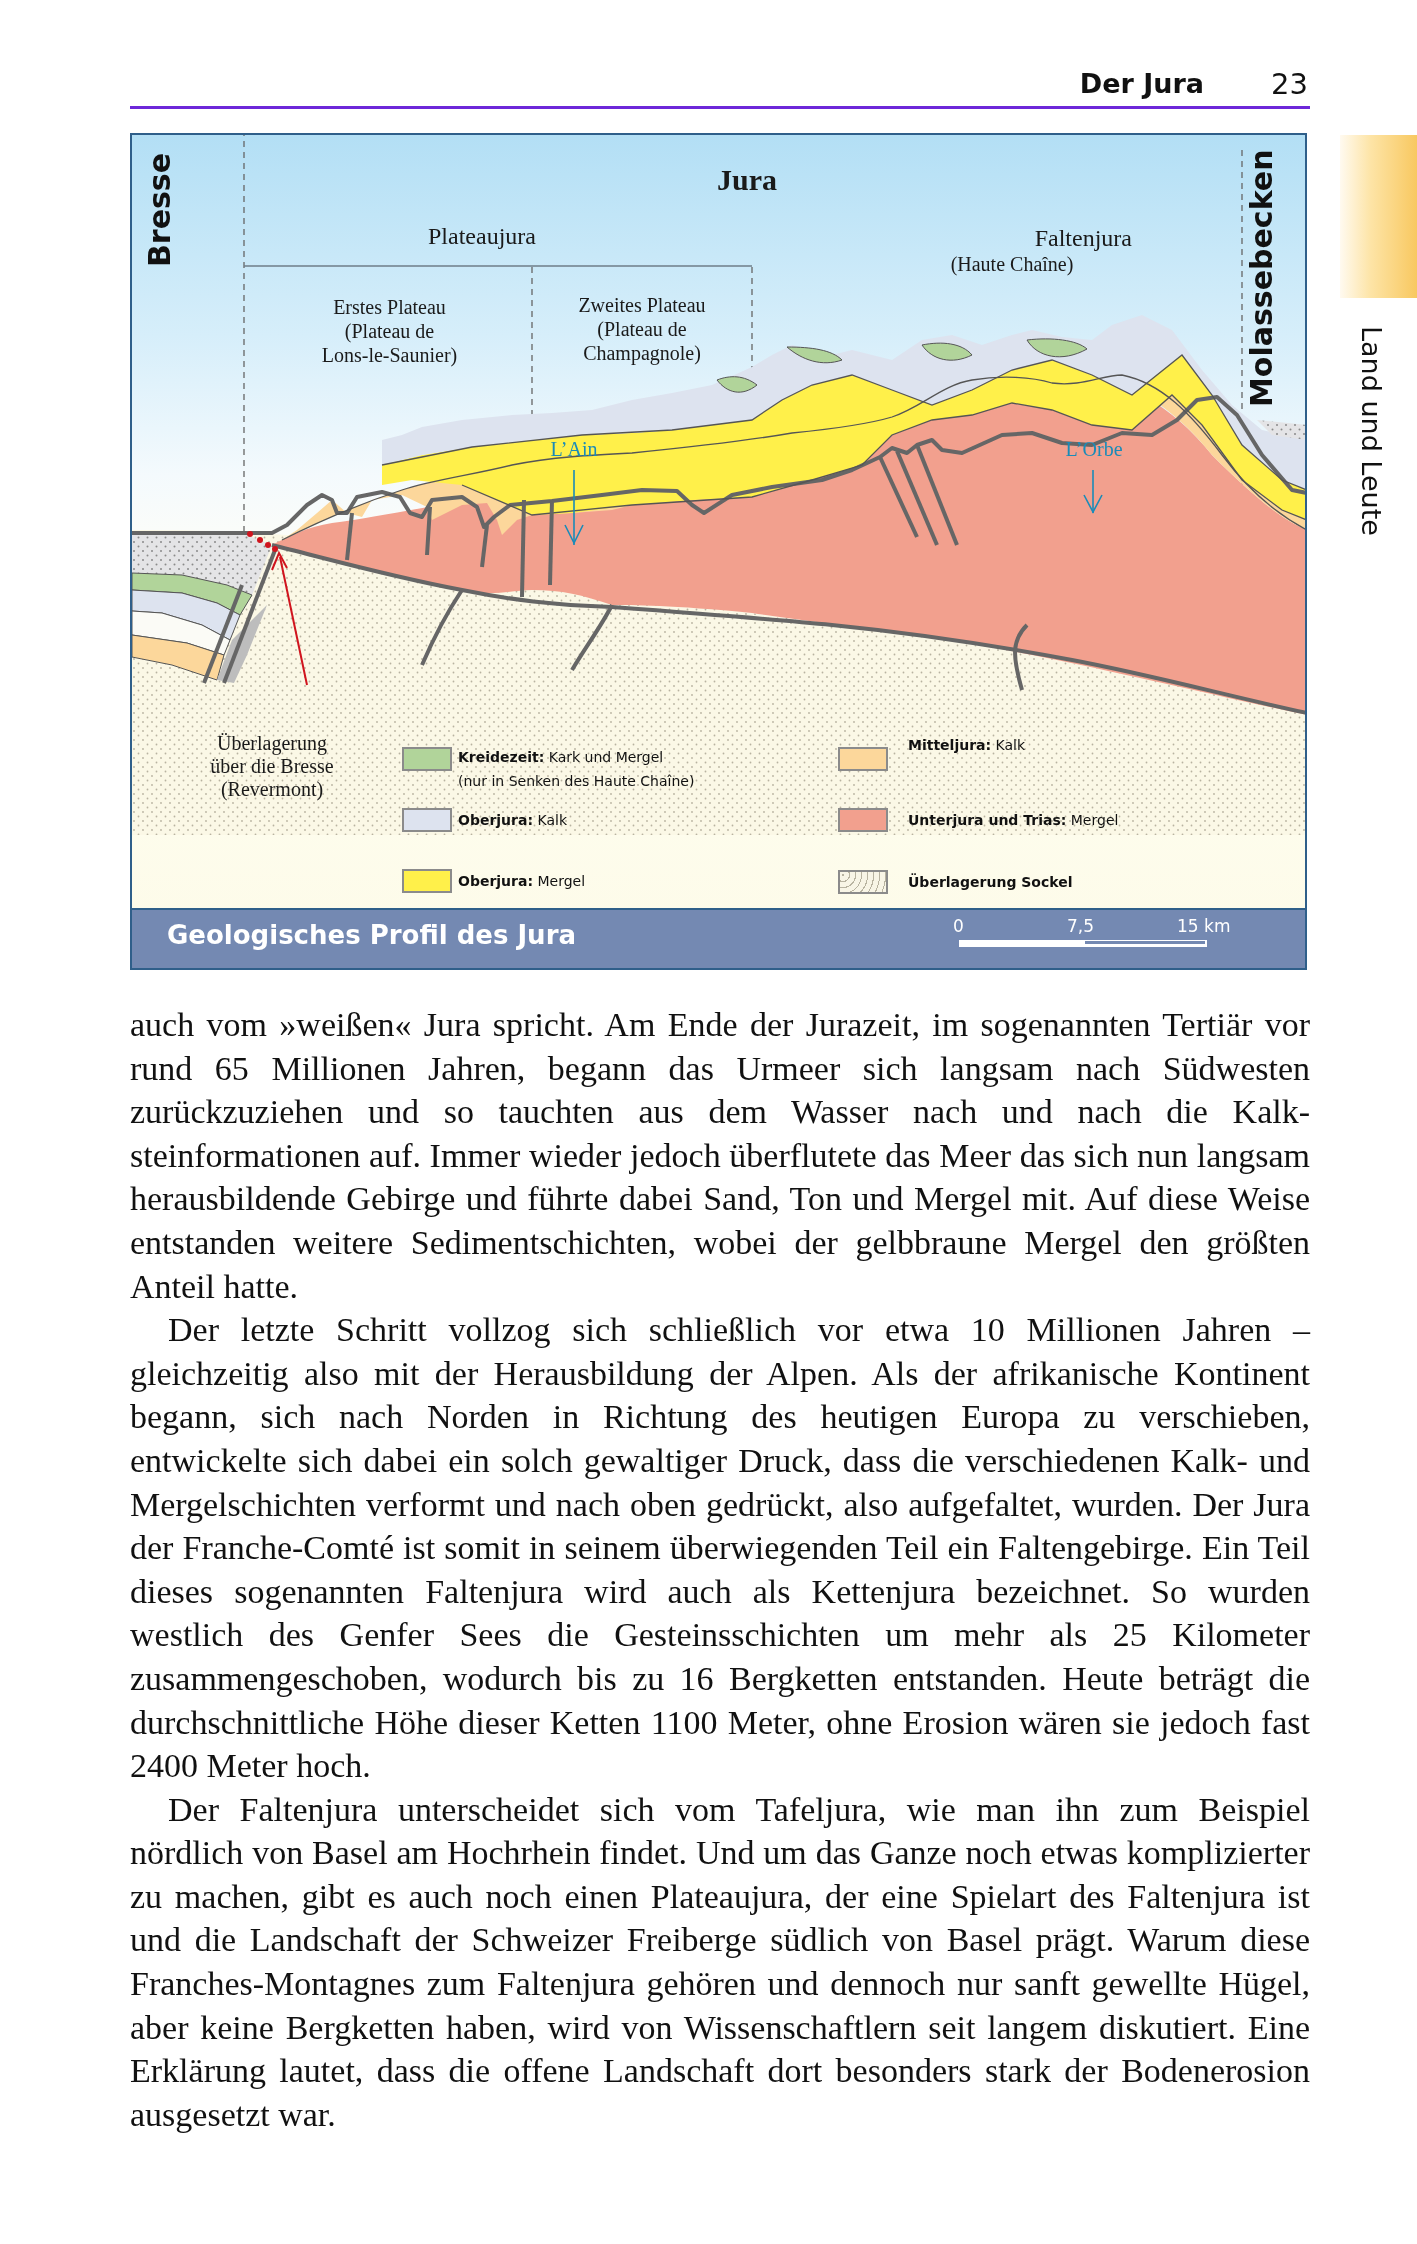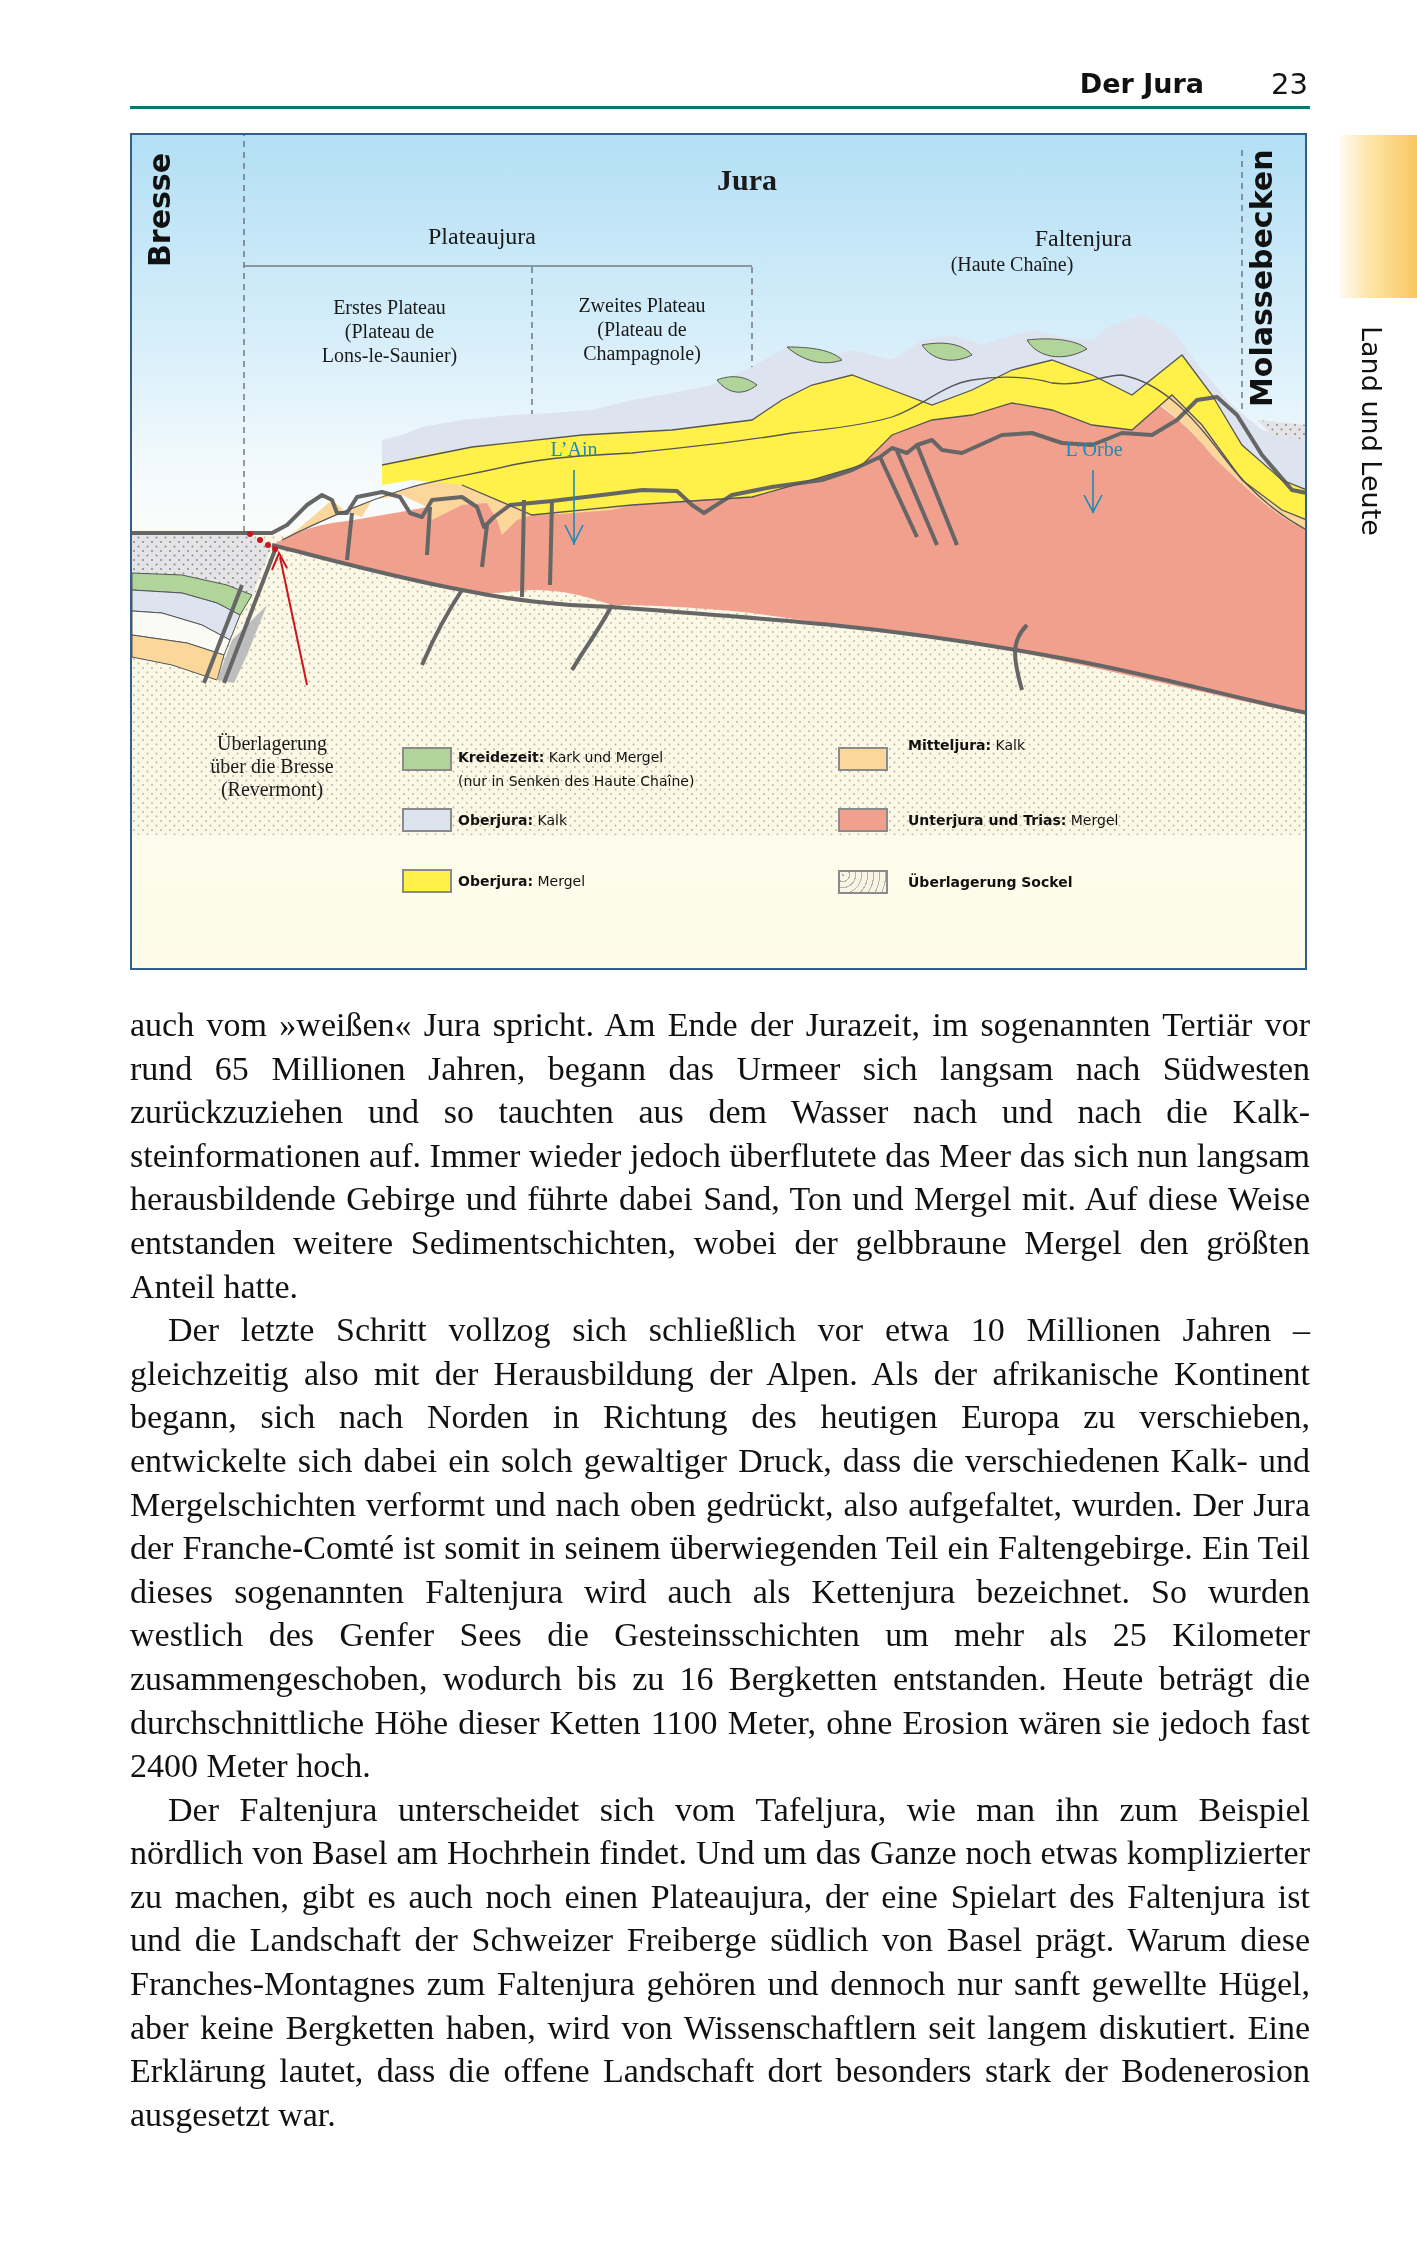--- a/index.html
+++ b/index.html
@@ -1,17 +1,17 @@
 <!DOCTYPE html>
 <html><head>
 <meta charset="utf-8">
 <style>
   html, body { margin:0; padding:0; background:#ffffff; }
   body { width:1417px; height:2244px; position:relative; overflow:hidden; font-family:"Liberation Sans", sans-serif; }
-  .running-head { position:absolute; left:130px; top:64px; width:1180px; height:42px; border-bottom:3px solid #0f766e; }
+  .running-head { position:absolute; left:130px; top:64px; width:1180px; height:42px; border-bottom:3px solid #6d28d9; }
   .running-title { position:absolute; right:106px; top:4px; font-family:"DejaVu Sans", sans-serif; font-weight:bold; font-size:27px; color:#111; }
   .page-num { position:absolute; right:2px; top:3px; font-family:"DejaVu Sans", sans-serif; font-size:29px; color:#111; }
   .thumb-tab { position:absolute; left:1340px; top:135px; width:77px; height:163px; background:linear-gradient(to right, #fffaf0 0%, #fde4a6 40%, #f8c860 100%); }
   .side-label { position:absolute; left:1355px; top:326px; width:40px; height:230px; }
   .side-label span { position:absolute; left:0; top:0; transform-origin:0 0; transform:translate(32px,0) rotate(90deg); white-space:nowrap; font-family:"DejaVu Sans", sans-serif; font-size:27px; color:#111; }
 
   .figure { position:absolute; left:130px; top:133px; width:1177px; height:837px; border:2px solid #2f5f8a; box-sizing:border-box; overflow:hidden;
     background:linear-gradient(to bottom, #b3dff5 0px, #d6eefa 200px, #f4fafd 340px, #fdfdf8 420px, #fefdef 600px, #fdfbe8 837px); }
   .fig-text { position:absolute; font-family:Liberation Serif, serif; color:#1a1a1a; text-align:center; white-space:nowrap; }
   .vlabel { position:absolute; font-family:"DejaVu Sans", sans-serif; font-weight:bold; font-size:30px; color:#111; transform-origin:0 0; transform:rotate(-90deg); white-space:nowrap; }
@@ -194,19 +194,30 @@
     <div class="legend-text" style="left:776px;top:673px;">
       <b>Unterjura und Trias:</b><span> Mergel</span>
     </div>
 
     <div class="legend-swatch" style="left:706px;top:735px;background:repeating-radial-gradient(circle at 3px 3px, #b8b3a0 0 1px, #f8f5e6 1px 6px);"></div>
     <div class="legend-text" style="left:776px;top:735px;">
       <b>Überlagerung Sockel</b><span></span>
     </div>
   </div>
 
+  <div class="caption-bar">
+    <span class="caption-title">Geologisches Profil des Jura</span>
+    <div class="scale">
+      <span class="tick" style="left:-4px;">0</span>
+      <span class="tick" style="left:110px;">7,5</span>
+      <span class="tick" style="left:220px;">15 km</span>
+      <div class="bar">
+          <div class="half"></div>
+        </div>
+    </div>
+  </div>
 </div>
 
 <div class="body-text">
   <p>auch vom »weißen« Jura spricht. Am Ende der Jurazeit, im sogenannten Tertiär vor rund 65 Millionen Jahren, begann das Urmeer sich langsam nach Südwes­ten zurückzuziehen und so tauchten aus dem Wasser nach und nach die Kalk­steinformationen auf. Immer wieder jedoch überflutete das Meer das sich nun langsam herausbildende Gebirge und führte dabei Sand, Ton und Mergel mit. Auf diese Weise entstanden weitere Sedimentschichten, wobei der gelbbraune Mergel den größten Anteil hatte.</p>
   <p class="indent">Der letzte Schritt vollzog sich schließlich vor etwa 10 Millionen Jahren – gleichzeitig also mit der Herausbildung der Alpen. Als der afrikanische Kon­tinent begann, sich nach Norden in Richtung des heutigen Europa zu verschie­ben, entwickelte sich dabei ein solch gewaltiger Druck, dass die verschiedenen Kalk- und Mergelschichten verformt und nach oben gedrückt, also aufgefaltet, wurden. Der Jura der Franche-Comté ist somit in seinem überwiegenden Teil ein Faltengebirge. Ein Teil dieses sogenannten Faltenjura wird auch als Kettenjura bezeichnet. So wurden westlich des Genfer Sees die Gesteinsschichten um mehr als 25 Kilometer zusammengeschoben, wodurch bis zu 16 Bergketten entstan­den. Heute beträgt die durchschnittliche Höhe dieser Ketten 1100 Meter, ohne Erosion wären sie jedoch fast 2400 Meter hoch.</p>
   <p class="indent">Der Faltenjura unterscheidet sich vom Tafeljura, wie man ihn zum Beispiel nördlich von Basel am Hochrhein findet. Und um das Ganze noch etwas kom­plizierter zu machen, gibt es auch noch einen Plateaujura, der eine Spielart des Faltenjura ist und die Landschaft der Schweizer Freiberge südlich von Basel prägt. Warum diese Franches-Montagnes zum Faltenjura gehören und dennoch nur sanft gewellte Hügel, aber keine Bergketten haben, wird von Wissenschaft­lern seit langem diskutiert. Eine Erklärung lautet, dass die offene Landschaft dort besonders stark der Bodenerosion ausgesetzt war.</p>
 </div>
 
 </body></html>

